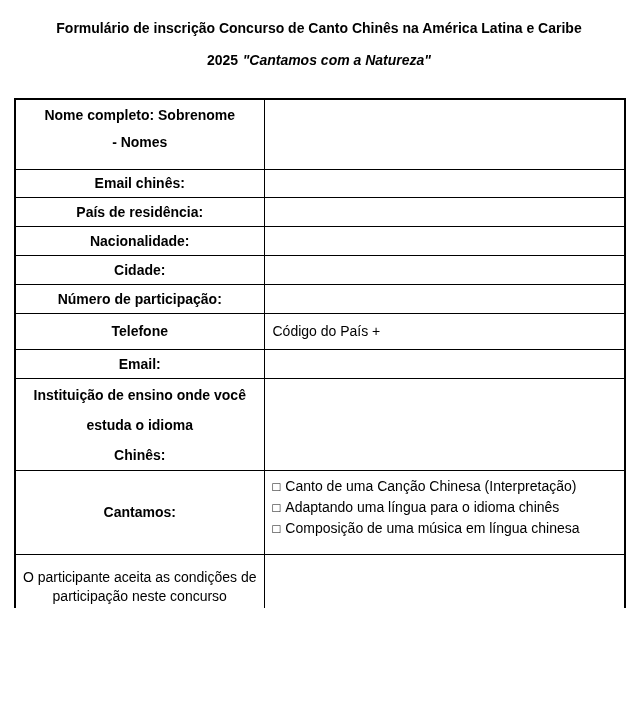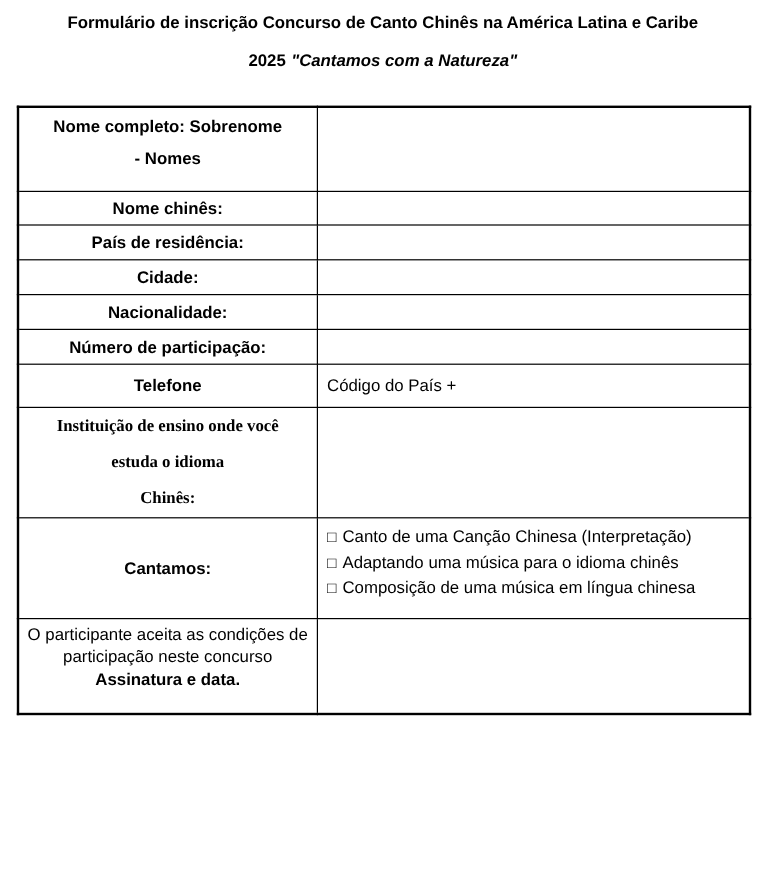--- a/index.html
+++ b/index.html
@@ -11,20 +11,21 @@
     height: 727px;
     font-family: "Liberation Sans", "DejaVu Sans", sans-serif;
     color: #000000;
     -webkit-font-smoothing: antialiased;
   }
   .page {
     width: 638px;
     height: 598px;
     overflow: hidden;
     position: relative;
+    margin-top: 10px;
   }
   .doc-title {
     text-align: center;
     font-weight: bold;
     font-size: 14px;
     line-height: 17px;
   }
   .title-line1 { margin-top: 10px; }
   .title-line2 { margin-top: 15px; }
   .title-year { margin-right: 0.32em; }
@@ -50,36 +51,36 @@
     padding: 0 4px;
   }
   td.value-cell {
     text-align: left;
     padding-left: 8px;
     font-weight: normal;
   }
   .pre-lines { white-space: pre-line; }
   td.v-top { vertical-align: top; }
   td.lh27 { line-height: 27px; padding-top: 2px; }
-  td.lh30 { line-height: 30px; padding-top: 1px; font-family: Liberation Serif, serif; }
+  td.lh30 { line-height: 30px; padding-top: 1px; }
   td.nivel-label { padding-top: 6px; line-height: 17px; }
   td.options-cell {
     vertical-align: top;
     padding-top: 5px;
     line-height: 21px;
   }
   .option { white-space: nowrap; }
   .checkbox {
     display: inline-block;
     margin-right: 5px;
     font-size: 13px;
   }
   td.consent-cell {
     vertical-align: top;
-    padding: 3px 3px 0 3px;
+    padding: 13px 3px 0 3px;
     line-height: 19px;
     text-align: center;
     font-weight: normal;
   }
   .consent-text { display: block; }
   .signature-label { display: block; font-weight: bold; }
 
   tr.h70  { height: 70px; }
   tr.h28  { height: 28px; }
   tr.h29  { height: 29px; padding-left: 44px; }
@@ -106,57 +107,61 @@
       <col style="width:249px">
       <col style="width:361px">
     </colgroup>
     <tbody>
       <tr class="h70">
         <td class="label-cell pre-lines v-top lh27">Nome completo: Sobrenome
 - Nomes</td>
         <td class="value-cell"></td>
       </tr>
       <tr class="h28">
-        <td class="label-cell">Nome chinês:</td>
+        <td class="label-cell">Email chinês:</td>
         <td class="value-cell"></td>
       </tr>
       <tr class="h29">
         <td class="label-cell">País de residência:</td>
         <td class="value-cell"></td>
       </tr>
       <tr class="h29">
-        <td class="label-cell">Cidade:</td>
+        <td class="label-cell">Nacionalidade:</td>
         <td class="value-cell"></td>
       </tr>
       <tr class="h29">
-        <td class="label-cell">Nacionalidade:</td>
+        <td class="label-cell">Cidade:</td>
         <td class="value-cell"></td>
       </tr>
       <tr class="h29">
         <td class="label-cell">Número de participação:</td>
         <td class="value-cell"></td>
       </tr>
       <tr class="h36">
         <td class="label-cell">Telefone</td>
         <td class="value-cell">Código do País +</td>
+      </tr>
+      <tr class="h29">
+        <td class="label-cell">Email:</td>
+        <td class="value-cell"></td>
       </tr>
       <tr class="h92">
         <td class="label-cell pre-lines v-top lh30">Instituição de ensino onde você
 estuda o idioma
 Chinês:</td>
         <td class="value-cell"></td>
       </tr>
       <tr class="h84">
         <td class="label-cell">Cantamos:</td>
         <td class="value-cell options-cell">
           <div class="option">
             <span class="checkbox">□</span><span>Canto de uma Canção Chinesa (Interpretação)</span>
           </div>
           <div class="option">
-            <span class="checkbox">□</span><span>Adaptando uma música para o idioma chinês</span>
+            <span class="checkbox">□</span><span>Adaptando uma língua para o idioma chinês</span>
           </div>
           <div class="option">
             <span class="checkbox">□</span><span>Composição de uma música em língua chinesa</span>
           </div>
         </td>
       </tr>
       <tr class="h80">
         <td class="consent-cell">
           <span class="consent-text">O participante aceita as condições de participação neste concurso</span>
           <span class="signature-label">Assinatura e data.</span>

